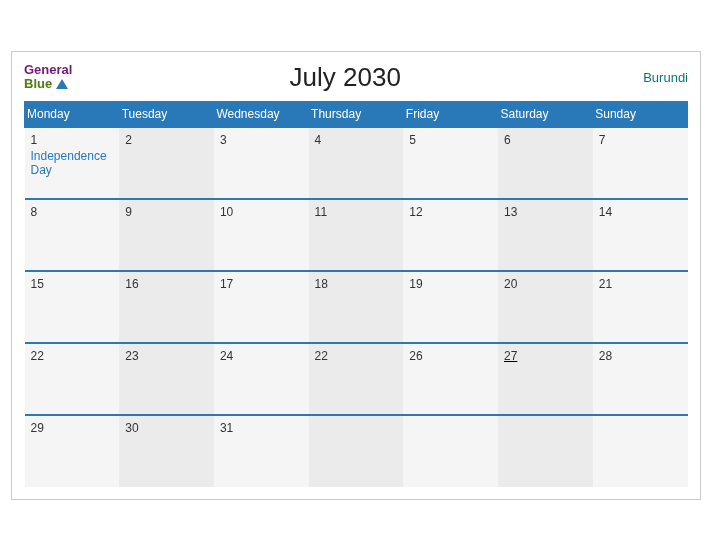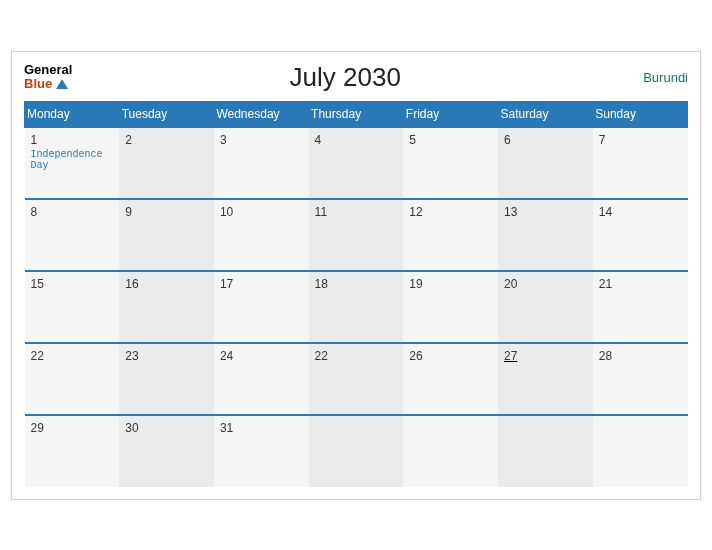--- a/index.html
+++ b/index.html
@@ -26,26 +26,26 @@
     }
     .logo {
       display: flex;
       flex-direction: column;
       align-items: flex-start;
       line-height: 1.1;
     }
     .logo-general {
       font-size: 13px;
       font-weight: bold;
-      color: #000000;
+      color: #701a75;
     }
     .logo-blue {
       font-size: 13px;
       font-weight: bold;
-      color: #c2410c;
+      color: #4d7c0f;
       display: flex;
       align-items: center;
       gap: 2px;
     }
     .logo-triangle {
       width: 0;
       height: 0;
       border-left: 6px solid transparent;
       border-right: 6px solid transparent;
       border-bottom: 10px solid #2979b8;
@@ -91,25 +91,24 @@
     }
     .calendar-grid td:nth-child(even) {
       background: #ebebeb;
     }
     .day-number {
       font-size: 12px;
       color: #333;
       display: block;
     }
     .holiday-label {
-      font-size: 10px;
+      font-size: 12px;
       color: #2979b8;
       display: block;
       margin-top: 2px;
-      font-family: Liberation Mono, monospace;
     }
   </style>
 </head>
 <body>
 
 <div class="calendar-container">
   <div class="calendar-header">
     <div class="logo">
       <span class="logo-general">General</span>
       <span class="logo-blue">

